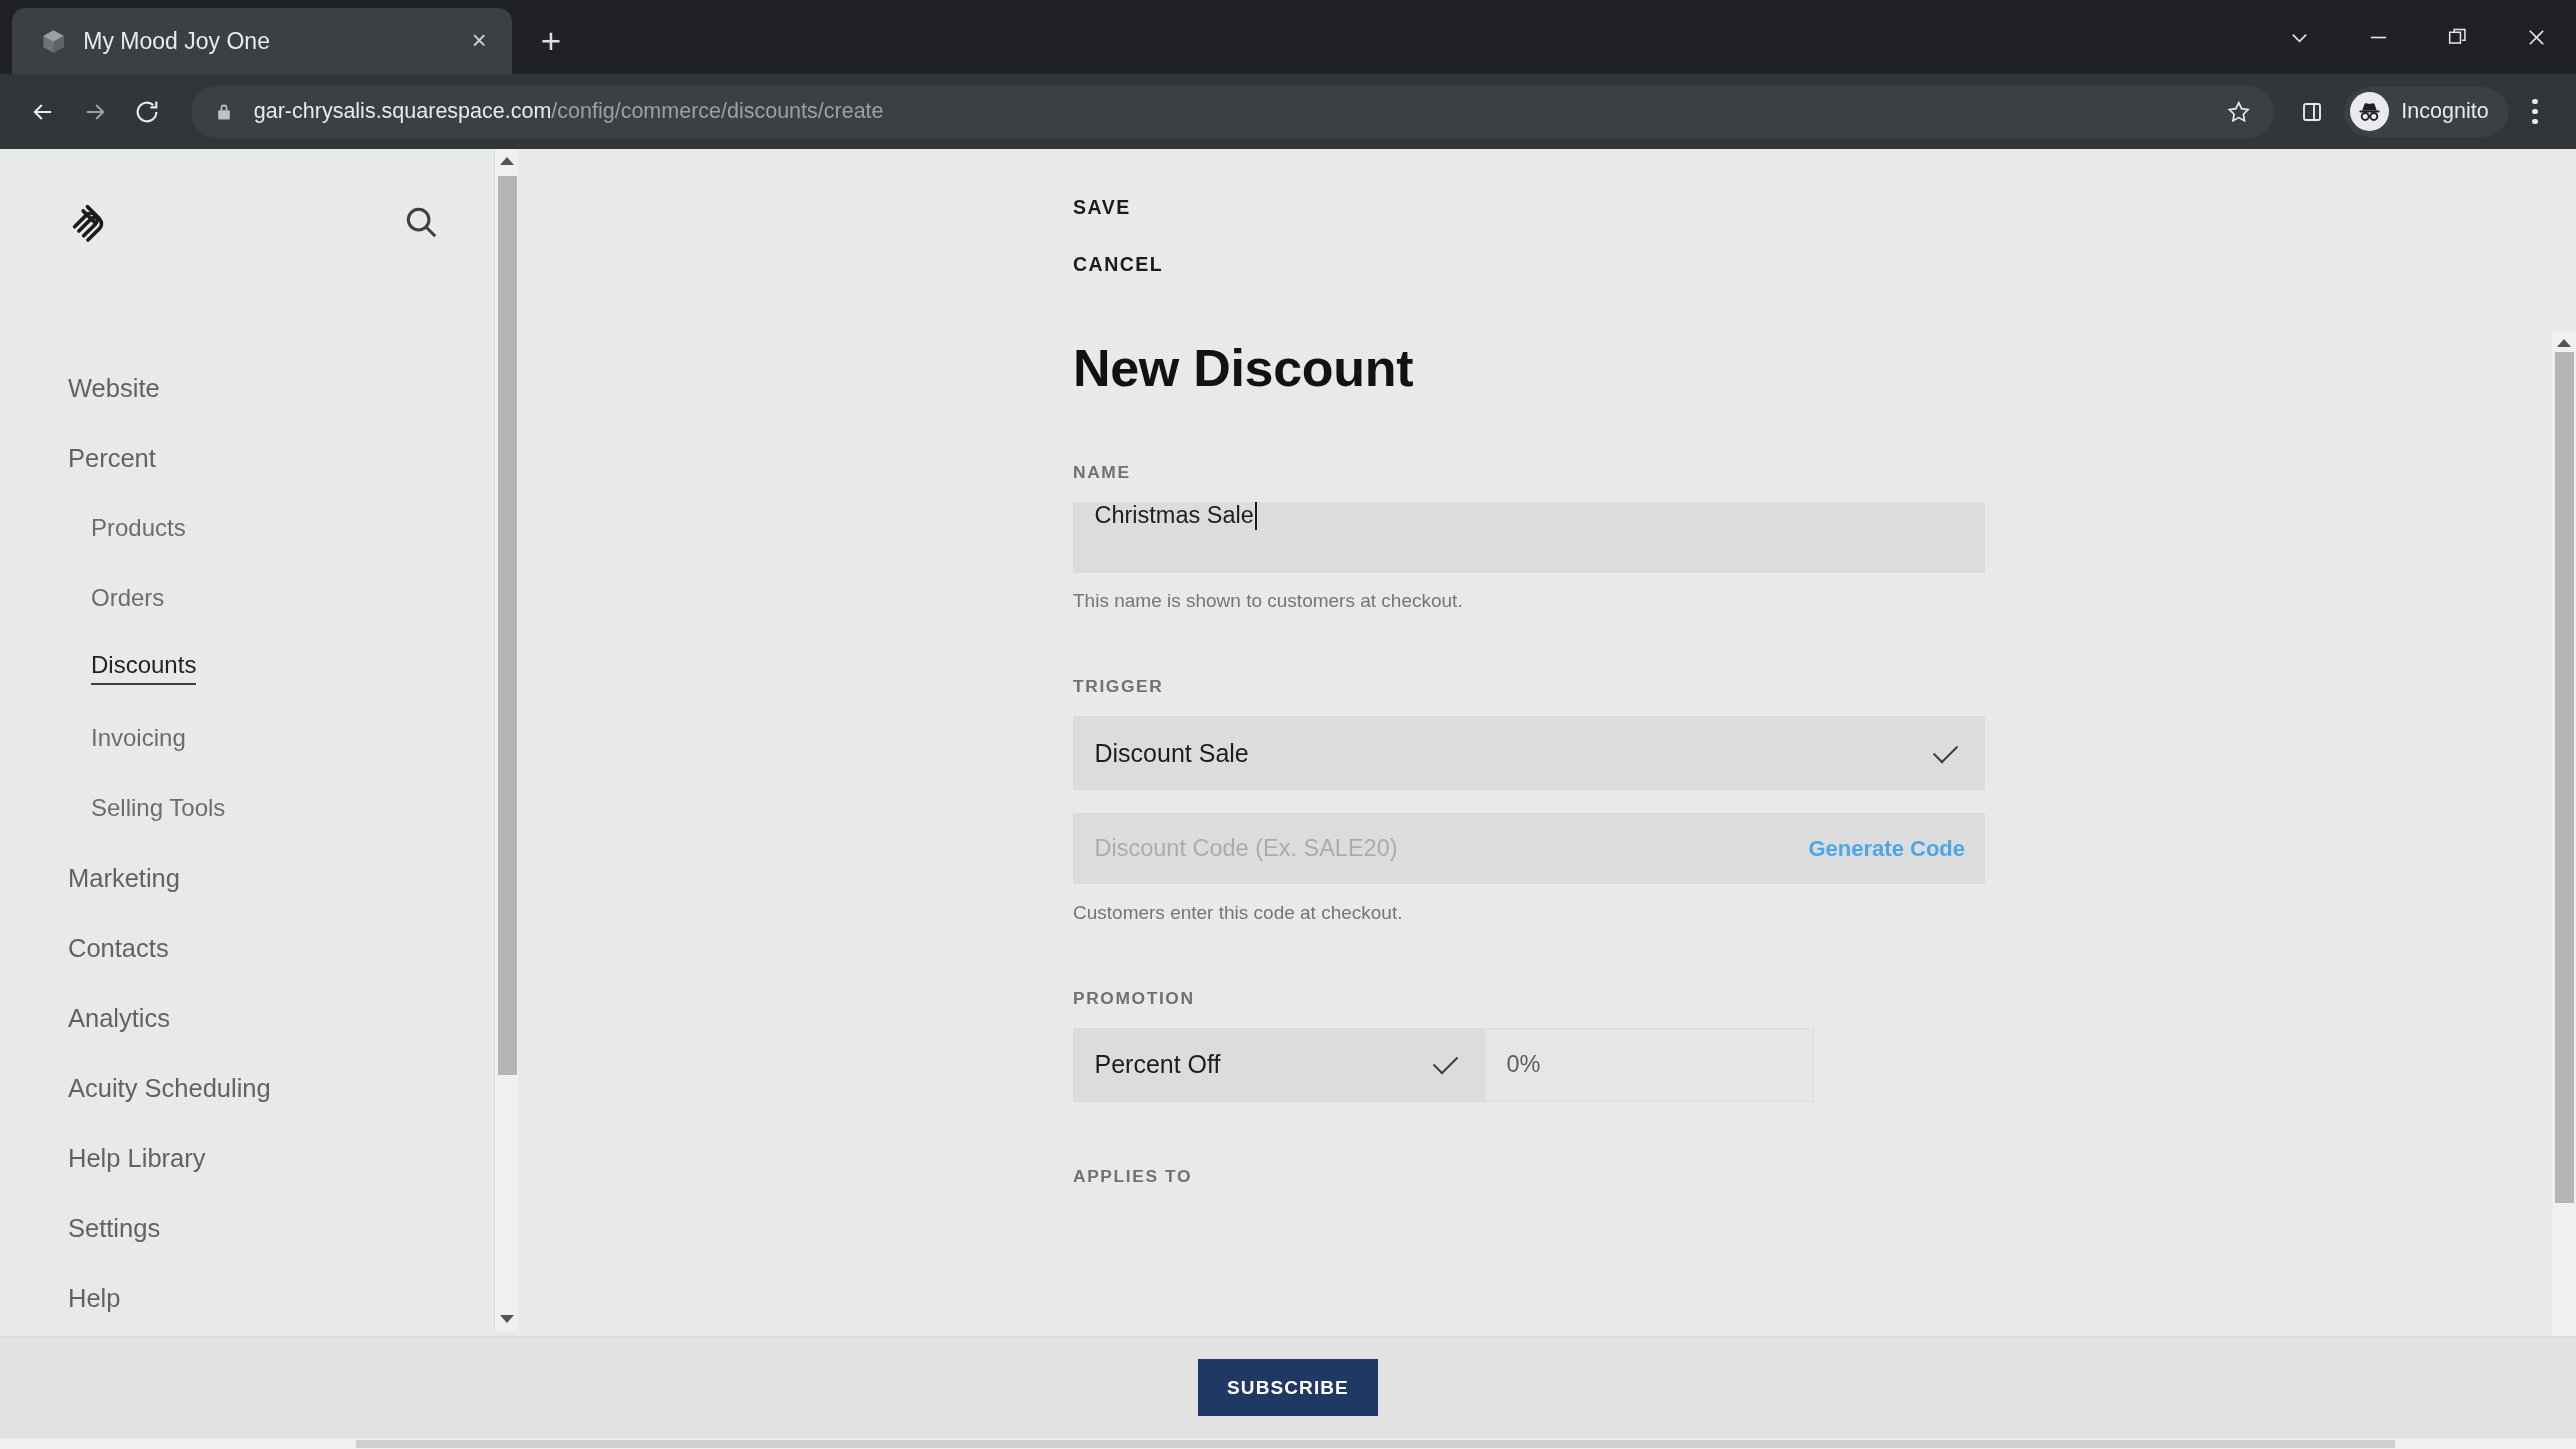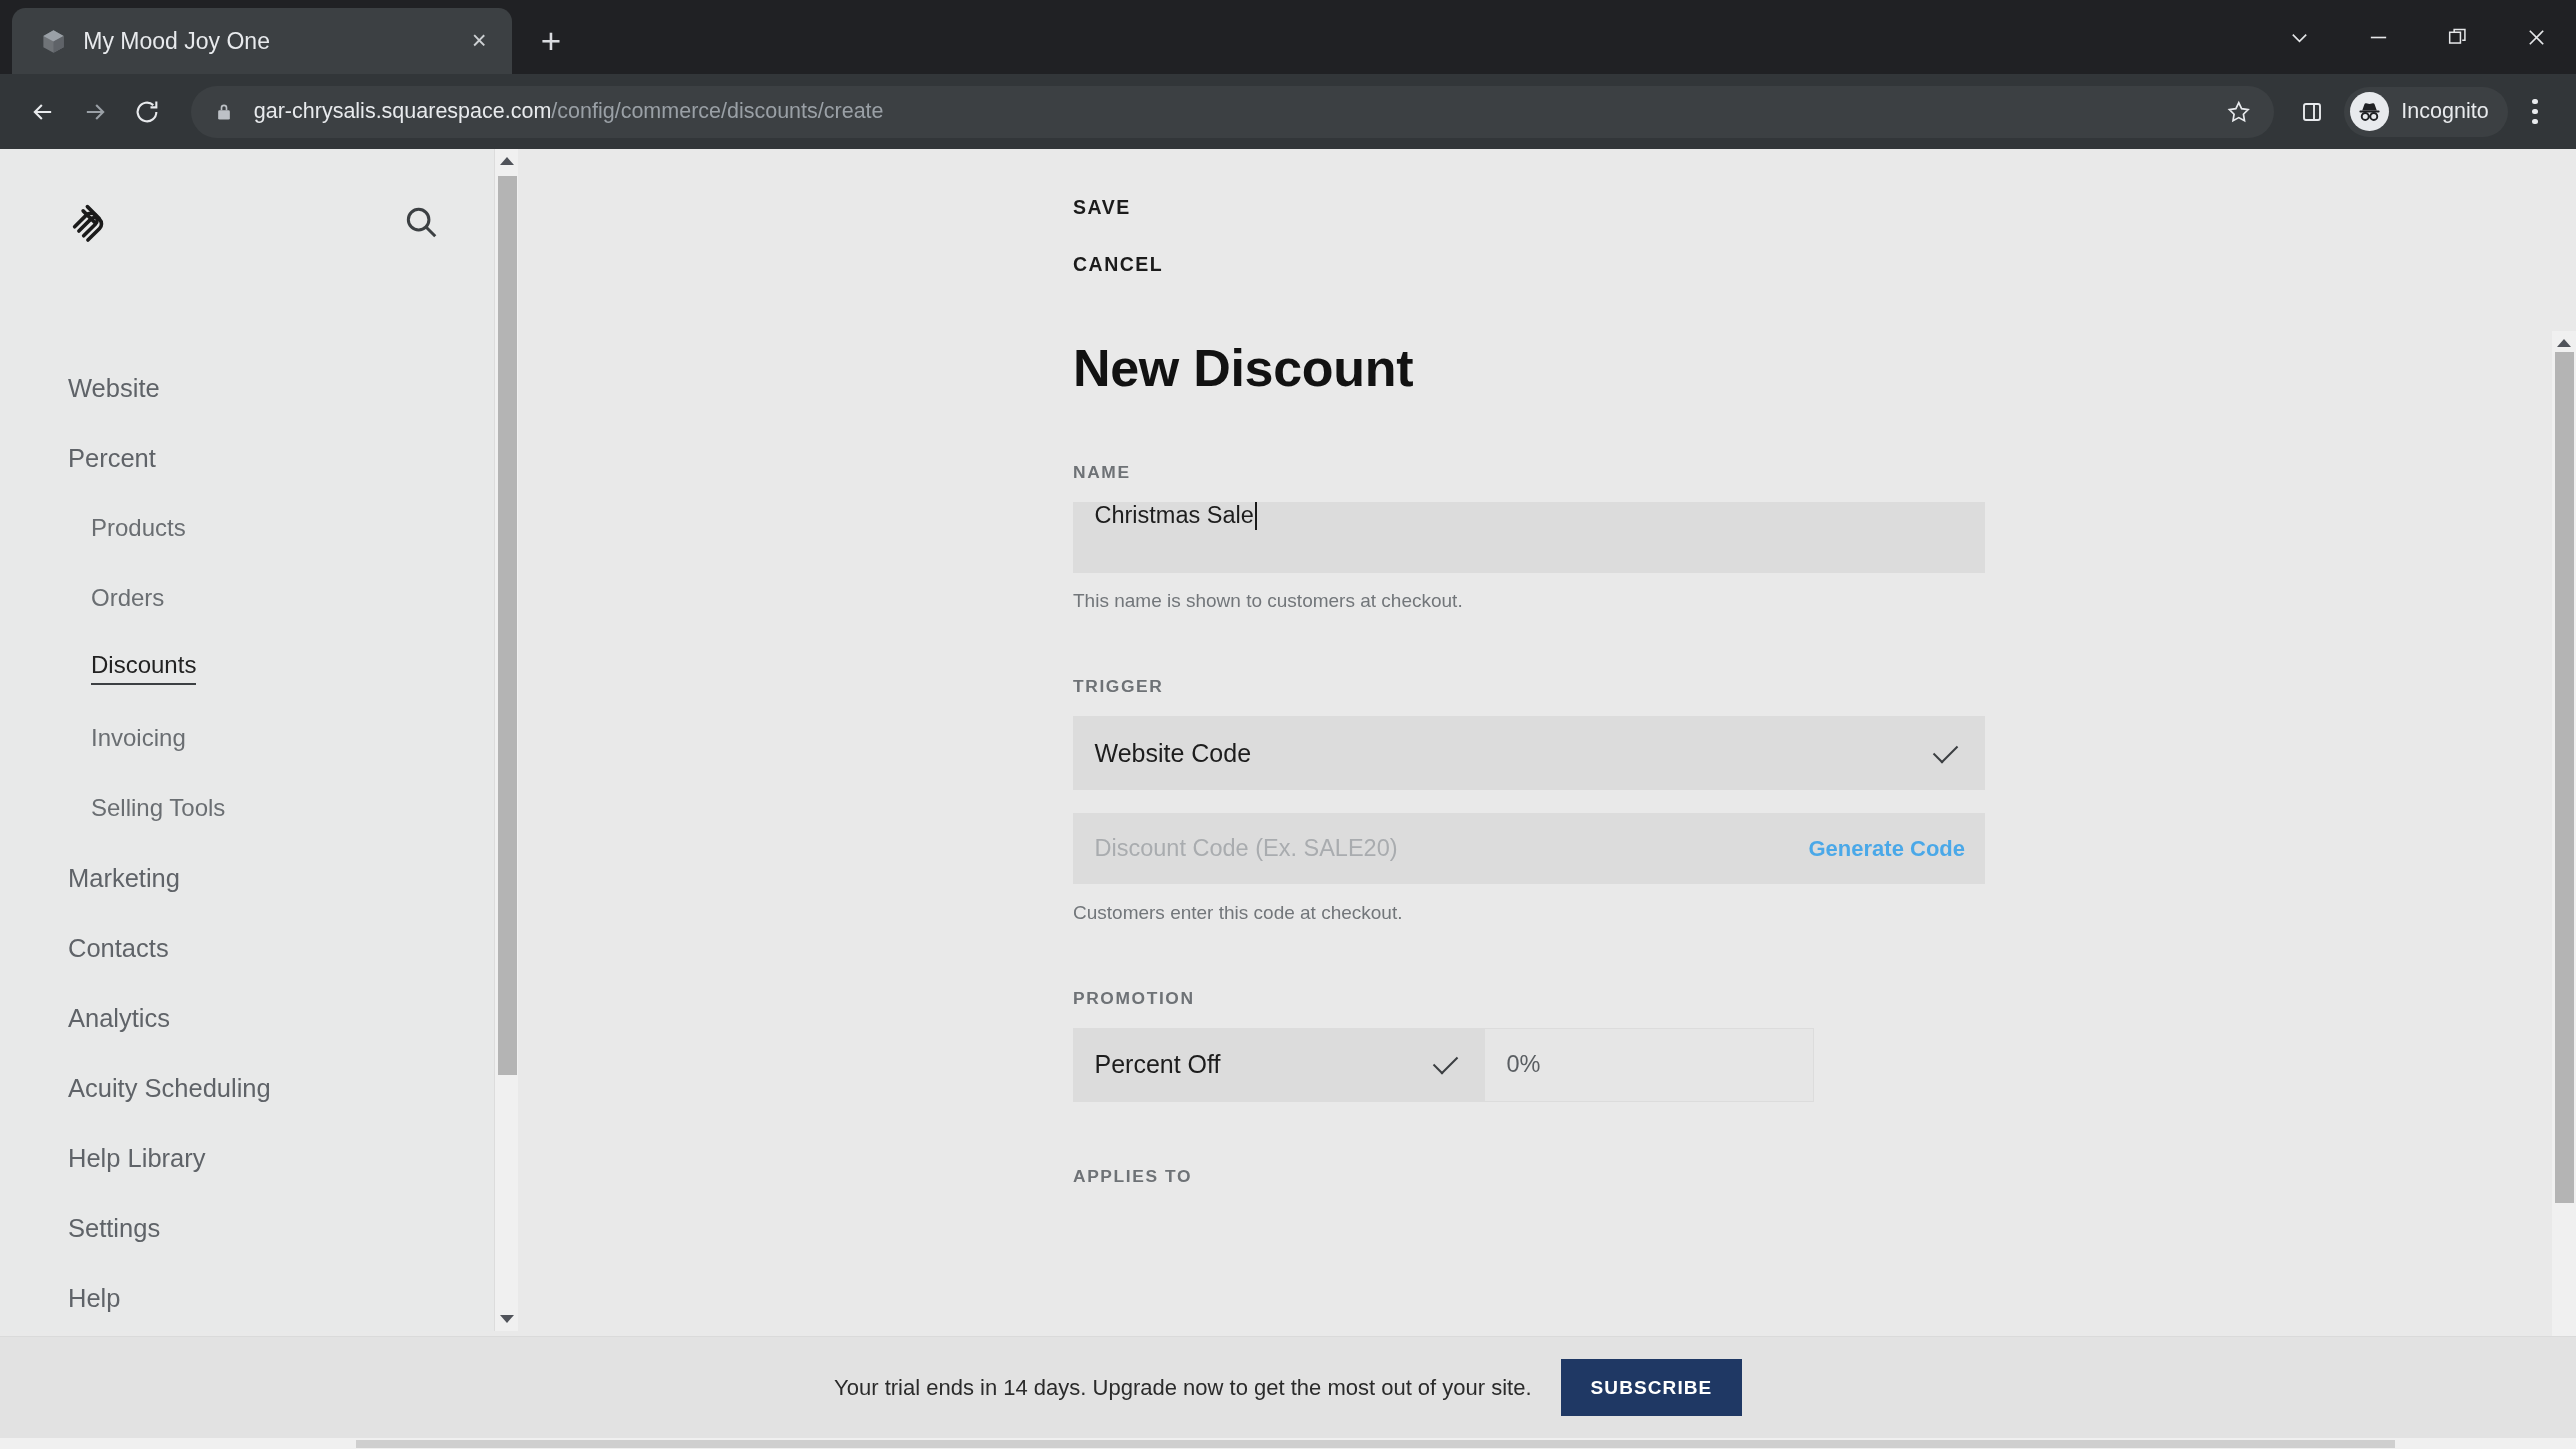--- a/index.html
+++ b/index.html
@@ -489,21 +489,21 @@
           <div class="input-box">
             <span>Christmas Sale</span>
               <span class="caret"></span>
           </div>
           <div class="help-text">This name is shown to customers at checkout.</div>
         </div>
 
         <div class="field-group">
           <div class="field-label">TRIGGER</div>
           <div class="select-box">
-            <span>Website Code</span>
+            <span>Discount Sale</span>
             <span class="chev"></span>
           </div>
           <div class="code-box">
             <span class="code-placeholder">Discount Code (Ex. SALE20)</span>
             <span class="gen-code">Generate Code</span>
           </div>
           <div class="help-text">Customers enter this code at checkout.</div>
         </div>
 
         <div class="field-group">
@@ -531,21 +531,20 @@
             <span class="tri-up"></span>
           </div>
         <div class="pg-thumb"></div>
         <div class="pg-arrow-dn">
             <span class="tri-dn"></span>
           </div>
       </div>
     </div>
 
     <div class="banner">
-      <span class="banner-text">Your trial ends in 14 days. Upgrade now to get the most out of your site.</span>
       <span class="subscribe-btn">SUBSCRIBE</span>
     </div>
 
     <div class="hscroll">
       <div class="hscroll-thumb"></div>
     </div>
 
   </div>
 </div>
 

